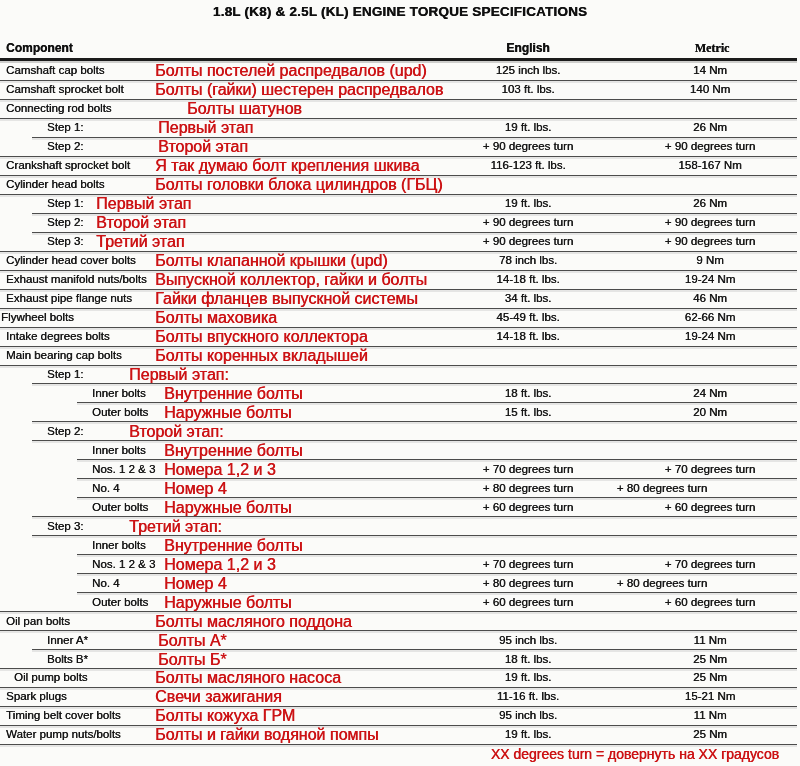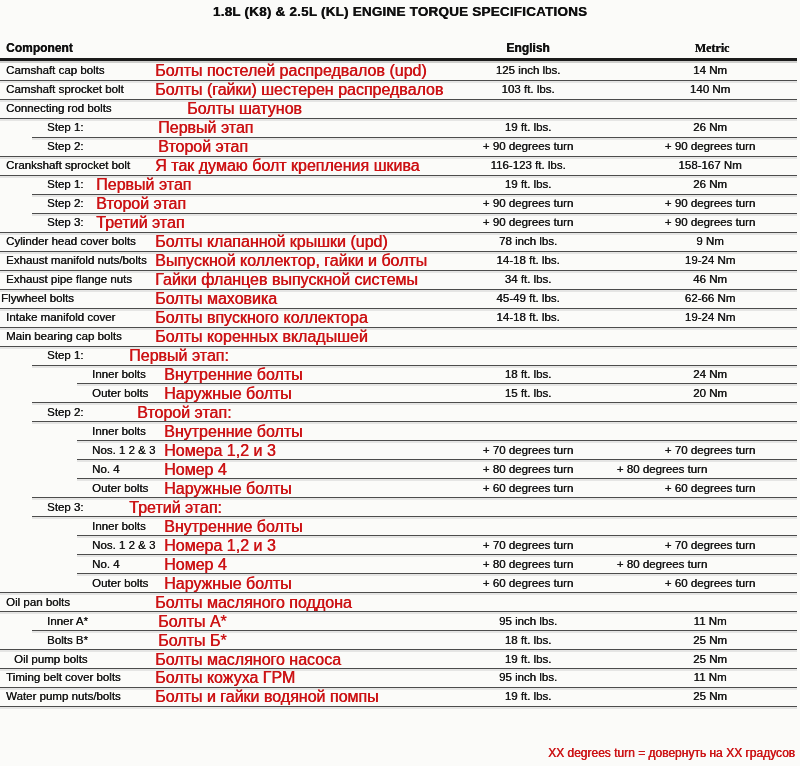--- a/index.html
+++ b/index.html
@@ -35,22 +35,22 @@
   }
   .comp{font-size:11.5px;color:#161616;text-shadow:.35px 0 currentColor;}
   .rus{font-size:16px;color:var(--red);text-shadow:.5px 0 currentColor;}
   .val{font-size:11.5px;color:#161616;width:170px;text-align:center;text-shadow:.35px 0 currentColor;}
   .sep{
     position:absolute;bottom:0;right:3px;height:1px;
     background:#4c4c4c;box-shadow:0 1.5px 0 rgba(110,110,110,.30);
   }
 
   .footer-note{
-    position:absolute;top:746px;right:5px;
-    font-size:12px;color:var(--red);text-shadow:.5px 0 currentColor;
+    position:absolute;top:746px;right:21px;
+    font-size:14px;color:var(--red);text-shadow:.5px 0 currentColor;
     white-space:nowrap;line-height:1.2;margin-left:31px;
   }
 </style>
 </head>
 <body>
 
 <div class="page">
   <div class="title">1.8L (K8) &amp; 2.5L (KL) ENGINE TORQUE SPECIFICATIONS</div>
 
   <div class="thead">
@@ -95,20 +95,25 @@
         <div class="sep" style="left: 0px;"></div>
       </div>
       <div class="row">
         <span class="comp" style="left: 6px;">Crankshaft sprocket bolt</span>
         <span class="rus" style="left: 155px;">Я так думаю болт крепления шкива</span>
         <span class="val" style="left: 443px;">116-123 ft. lbs.</span>
         <span class="val" style="left: 625px;">158-167 Nm</span>
         <div class="sep" style="left: 0px;"></div>
       </div>
       <div class="row">
+        <span class="comp" style="left: 6px;">Cylinder head bolts</span>
+        <span class="rus" style="left: 155px;">Болты головки блока цилиндров (ГБЦ)</span>
+        <div class="sep" style="left: 0px;"></div>
+      </div>
+      <div class="row">
         <span class="comp" style="left: 47px;">Step 1:</span>
         <span class="rus" style="left: 96px;">Первый этап</span>
         <span class="val" style="left: 443px;">19 ft. lbs.</span>
         <span class="val" style="left: 625px;">26 Nm</span>
         <div class="sep" style="left: 32px;"></div>
       </div>
       <div class="row">
         <span class="comp" style="left: 47px;">Step 2:</span>
         <span class="rus" style="left: 96px;">Второй этап</span>
         <span class="val" style="left: 443px;">+ 90 degrees turn</span>
@@ -144,21 +149,21 @@
         <div class="sep" style="left: 0px;"></div>
       </div>
       <div class="row">
         <span class="comp" style="left: 1px;">Flywheel bolts</span>
         <span class="rus" style="left: 155px;">Болты маховика</span>
         <span class="val" style="left: 443px;">45-49 ft. lbs.</span>
         <span class="val" style="left: 625px;">62-66 Nm</span>
         <div class="sep" style="left: 0px;"></div>
       </div>
       <div class="row">
-        <span class="comp" style="left: 6px;">Intake manifold cover</span>
+        <span class="comp" style="left: 6px;">Intake degrees bolts</span>
         <span class="rus" style="left: 155px;">Болты впускного коллектора</span>
         <span class="val" style="left: 443px;">14-18 ft. lbs.</span>
         <span class="val" style="left: 625px;">19-24 Nm</span>
         <div class="sep" style="left: 0px;"></div>
       </div>
       <div class="row">
         <span class="comp" style="left: 6px;">Main bearing cap bolts</span>
         <span class="rus" style="left: 155px;">Болты коренных вкладышей</span>
         <div class="sep" style="left: 0px;"></div>
       </div>
@@ -176,21 +181,21 @@
       </div>
       <div class="row">
         <span class="comp" style="left: 92px;">Outer bolts</span>
         <span class="rus" style="left: 164px;">Наружные болты</span>
         <span class="val" style="left: 443px;">15 ft. lbs.</span>
         <span class="val" style="left: 625px;">20 Nm</span>
         <div class="sep" style="left: 32px;"></div>
       </div>
       <div class="row">
         <span class="comp" style="left: 47px;">Step 2:</span>
-        <span class="rus" style="left: 129px; margin-left: 8px;">Второй этап:</span>
+        <span class="rus" style="left: 129px;">Второй этап:</span>
         <div class="sep" style="left: 32px;"></div>
       </div>
       <div class="row">
         <span class="comp" style="left: 92px;">Inner bolts</span>
         <span class="rus" style="left: 164px;">Внутренние болты</span>
         <div class="sep" style="left: 77px;"></div>
       </div>
       <div class="row">
         <span class="comp" style="left: 92px;">Nos. 1 2 &amp; 3</span>
         <span class="rus" style="left: 164px;">Номера 1,2 и 3</span>
@@ -263,20 +268,27 @@
         <div class="sep" style="left: 0px;"></div>
       </div>
       <div class="row">
         <span class="comp" style="left: 14px;">Oil pump bolts</span>
         <span class="rus" style="left: 155px;">Болты масляного насоса</span>
         <span class="val" style="left: 443px;">19 ft. lbs.</span>
         <span class="val" style="left: 625px;">25 Nm</span>
         <div class="sep" style="left: 0px;"></div>
       </div>
       <div class="row">
+        <span class="comp" style="left: 6px;">Spark plugs</span>
+        <span class="rus" style="left: 155px;">Свечи зажигания</span>
+        <span class="val" style="left: 443px;">11-16 ft. lbs.</span>
+        <span class="val" style="left: 625px;">15-21 Nm</span>
+        <div class="sep" style="left: 0px;"></div>
+      </div>
+      <div class="row">
         <span class="comp" style="left: 6px;">Timing belt cover bolts</span>
         <span class="rus" style="left: 155px;">Болты кожуха ГРМ</span>
         <span class="val" style="left: 443px;">95 inch lbs.</span>
         <span class="val" style="left: 625px;">11 Nm</span>
         <div class="sep" style="left: 0px;"></div>
       </div>
       <div class="row">
         <span class="comp" style="left: 6px;">Water pump nuts/bolts</span>
         <span class="rus" style="left: 155px;">Болты и гайки водяной помпы</span>
         <span class="val" style="left: 443px;">19 ft. lbs.</span>

